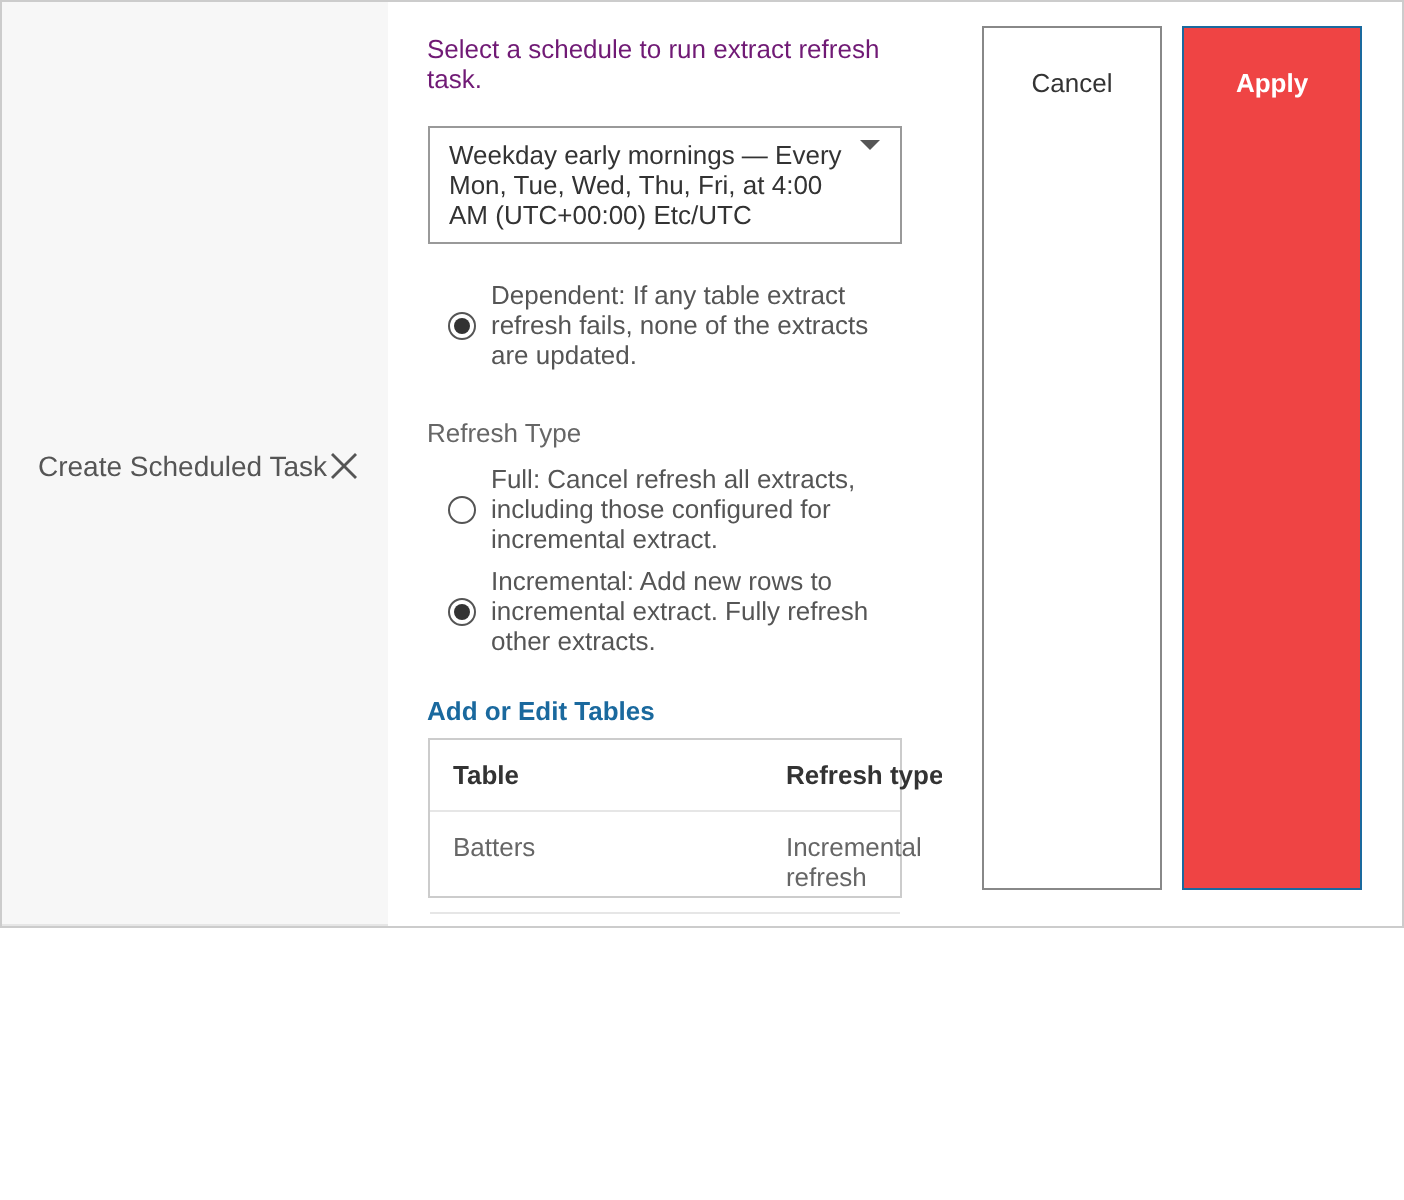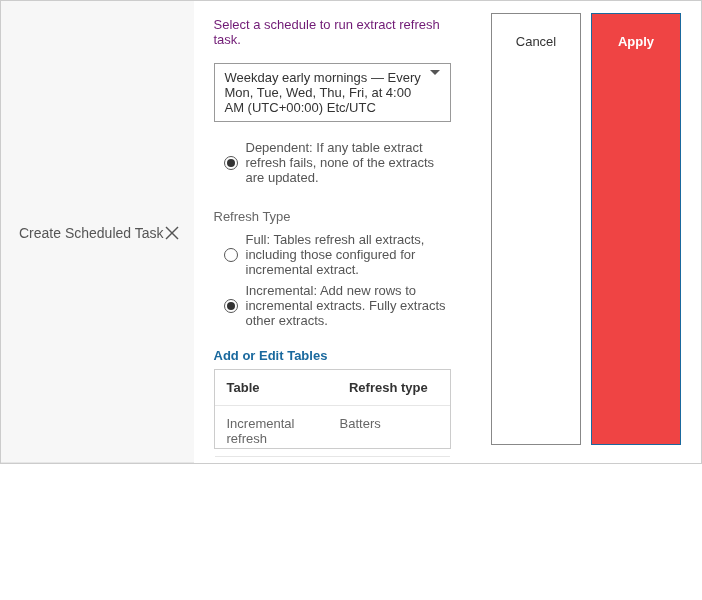--- a/index.html
+++ b/index.html
@@ -106,20 +106,21 @@
     border: 1px solid #ccc;
     flex: 1;
     min-height: 0;
     display: flex;
     flex-direction: column;
     margin-bottom: 14px;
   }
   .table-head, .table-row {
     display: flex;
     border-bottom: 1px solid #e6e6e6;
+    gap: 44px;
   }
   .table-head {
     font-weight: 600;
     color: #333;
   }
   .th, .td {
     padding: 10px 12px;
   }
   .col-table { flex: 0 0 52%; }
   .col-type { flex: 0 0 48%; }
@@ -175,40 +176,40 @@
           </div>
         <div class="radio-label">Dependent: If any table extract refresh fails, none of the extracts are updated.</div>
       </div>
     </div>
 
     <div class="section-heading">Refresh Type</div>
 
     <div class="radio-group" style="margin-bottom:0;">
       <div class="radio-row">
         <div class="radio-outer"></div>
-        <div class="radio-label">Full: Tables refresh all extracts, including those configured for incremental extract.</div>
+        <div class="radio-label">Full: Cancel refresh all extracts, including those configured for incremental extract.</div>
       </div>
       <div class="radio-row">
         <div class="radio-outer">
             <div class="radio-inner"></div>
           </div>
-        <div class="radio-label">Incremental: Add new rows to incremental extracts. Fully extracts other extracts.</div>
+        <div class="radio-label">Incremental: Add new rows to incremental extract. Fully refresh other extracts.</div>
       </div>
     </div>
 
     <span class="link">Add or Edit Tables</span>
 
     <div class="table-box">
       <div class="table-head">
         <div class="th col-table">Table</div>
         <div class="th col-type">Refresh type</div>
       </div>
       <div class="table-row">
+        <div class="td col-table">Batters</div>
         <div class="td col-type">Incremental refresh</div>
-        <div class="td col-table">Batters</div>
       </div>
       <div class="table-row">
         <div class="td col-table">Tables</div>
         <div class="td col-type">Full mornings</div>
       </div>
     </div>
 
   </div>
 
   <div class="modal-footer">

